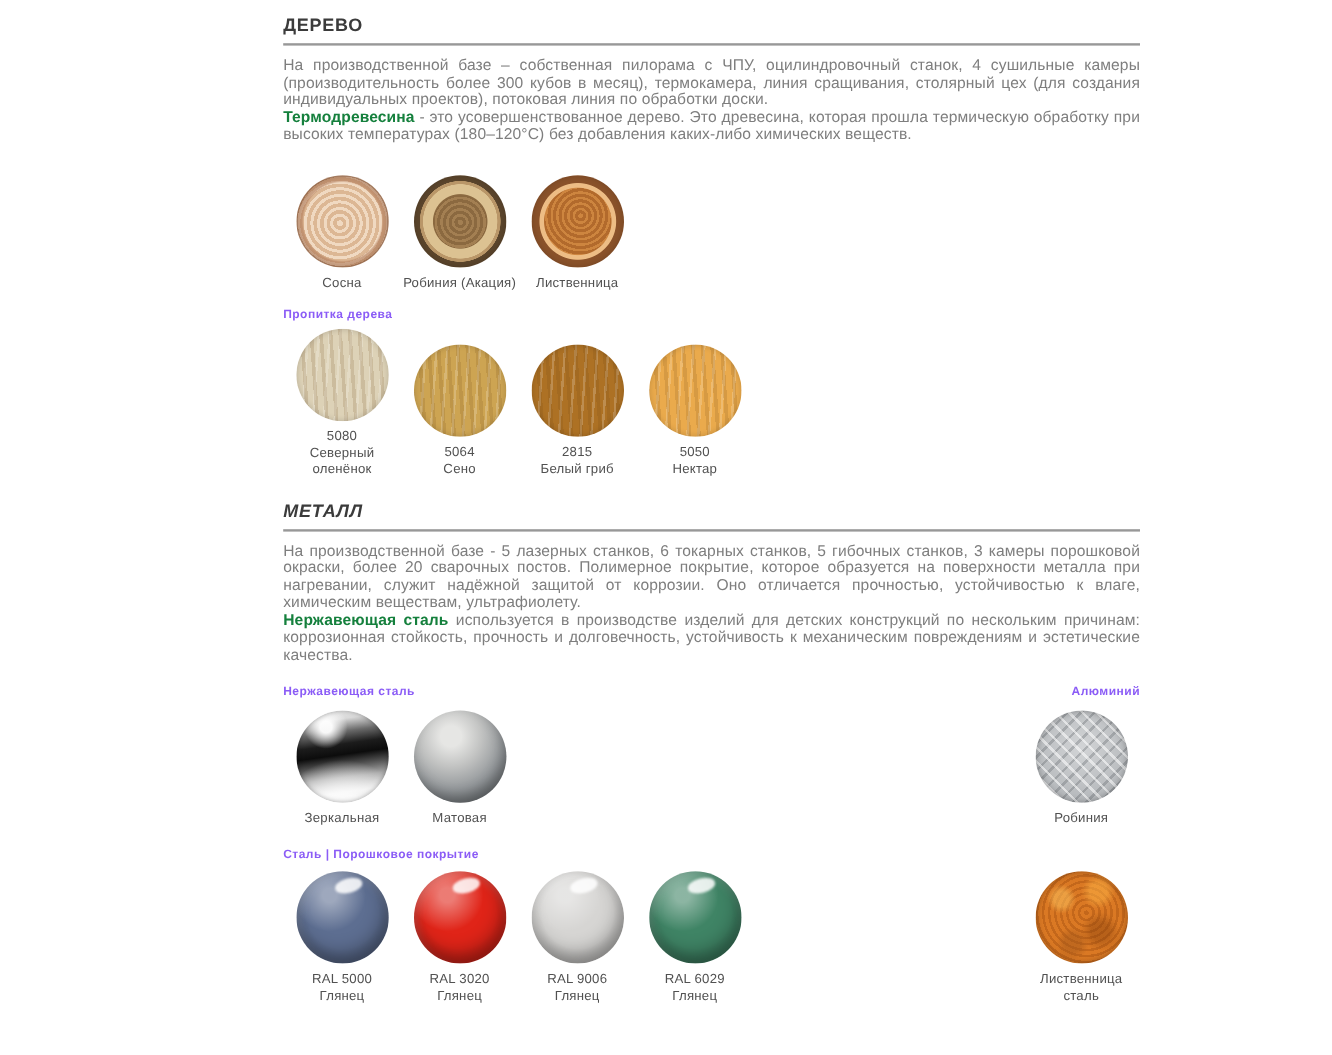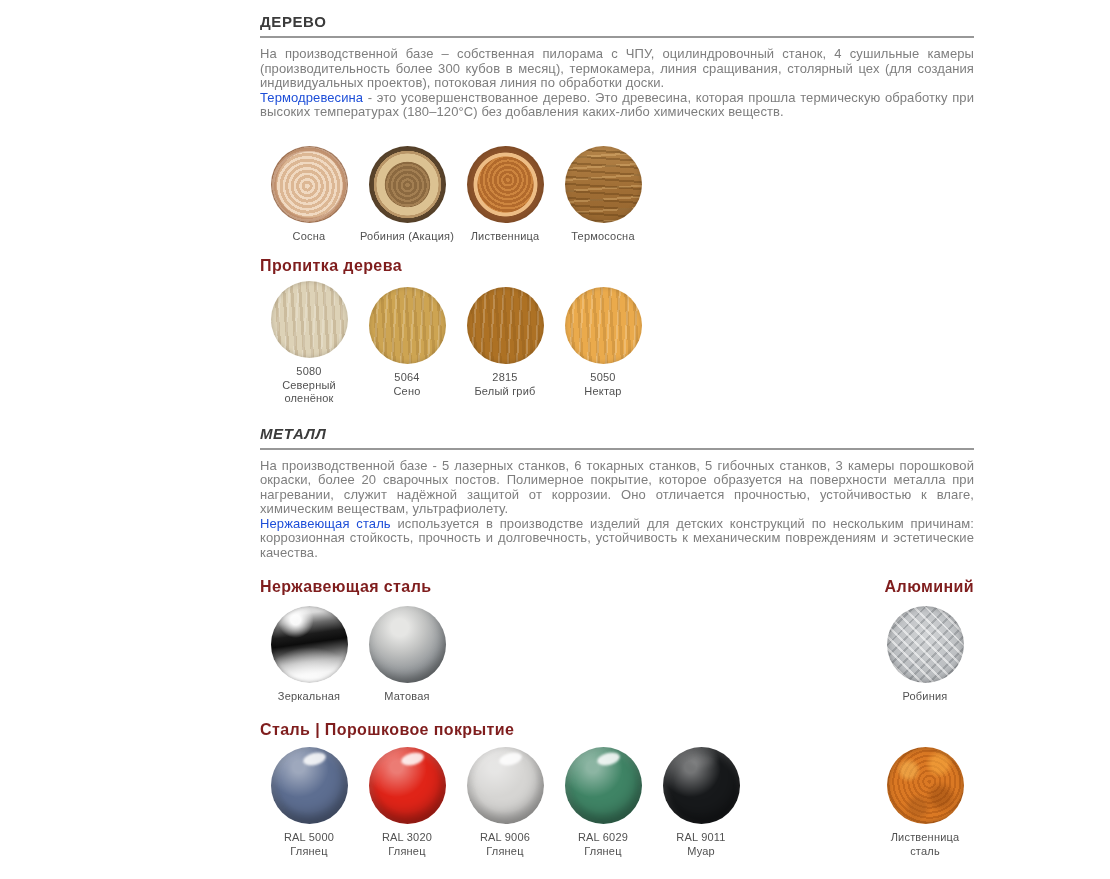--- a/index.html
+++ b/index.html
@@ -1,39 +1,39 @@
 <!DOCTYPE html>
 <html><head>
 <meta charset="utf-8">
 <style>
   * { margin:0; padding:0; box-sizing:border-box; }
   html,body { background:#ffffff; }
   body {
     width:1110px; height:879px; overflow:hidden; position:relative;
     font-family:"Liberation Sans", sans-serif; -webkit-font-smoothing:antialiased;
   }
-  .content { position:absolute; left:260px; top:13px; width:714px; }
+  .content { position:absolute; left:236px; top:13px; width:714px; }
 
   
   .sec-title {
     font-size:15px; font-weight:bold; letter-spacing:.6px; color:#3b3b3b;
     padding-bottom:6px; border-bottom:2px solid #989898;
   }
   .sec-title.metal { margin-top:20px;font-style:italic; }
 
   
   .body-text { margin-top:9px; font-size:13px; line-height:14.5px; color:#7e7e7e;
     text-align:justify; letter-spacing:.1px; }
-  .body-text .term { font-weight:normal; color:#1d4ed8; }
-
-  
-  .sub-title { font-size:16px; color:#7f1d1d; letter-spacing:.4px; }
-
-  
-  .row { display:flex; align-items:center; }
+  .body-text .term { font-weight:bold; color:#15803d; }
+
+  
+  .sub-title { font-size:10px; color:#8b5cf6; letter-spacing:.4px; }
+
+  
+  .row { display:flex; align-items:flex-end; }
   .cell { width:98px; display:flex; flex-direction:column; align-items:center; flex:0 0 auto; }
   .cell .lbl { margin-top:1px; font-size:11px; line-height:13px; color:#515151;
     text-align:center; letter-spacing:.2px; }
   .cell .lbl.first { margin-top:7px; }
   .row-wood { margin-top:26px; }
   .row-imp { margin-top:6px; }
   .row-steel { margin-top:10px; }
   .row-powder { margin-top:8px; }
   .push-right { margin-left:auto; }
   .heading-flex { display:flex; justify-content:space-between; align-items:baseline; margin-top:18px; }
@@ -122,24 +122,20 @@
         <div class="lbl first">Сосна</div>
       </div>
       <div class="cell">
         <div class="disc robinia" style="--base: #96744a;"></div>
         <div class="lbl first">Робиния (Акация)</div>
       </div>
       <div class="cell">
         <div class="disc larch" style="--base: #c07335;"></div>
         <div class="lbl first">Лиственница</div>
       </div>
-      <div class="cell">
-        <div class="disc thermo" style="--base: #a6763c;"></div>
-        <div class="lbl first">Термососна</div>
-      </div>
     </div>
 
     <h2 class="sub-title imp-title">Пропитка дерева</h2>
 
     <div class="row row-imp">
       <div class="cell">
         <div class="disc grain" style="--base: #ddd2b7;"></div>
         <div class="lbl first">5080</div>
         <div class="lbl">Северный оленёнок</div>
       </div>
@@ -204,25 +200,20 @@
       </div>
       <div class="cell">
         <div class="sphere glossy" style="--base: #d6d5d3;"></div>
         <div class="lbl first">RAL 9006</div>
         <div class="lbl">Глянец</div>
       </div>
       <div class="cell">
         <div class="sphere glossy" style="--base: #3f8465;"></div>
         <div class="lbl first">RAL 6029</div>
         <div class="lbl">Глянец</div>
-      </div>
-      <div class="cell">
-        <div class="sphere moire" style="--base: #17191b;"></div>
-        <div class="lbl first">RAL 9011</div>
-        <div class="lbl">Муар</div>
       </div>
       <div class="cell push-right">
         <div class="disc corten" style="--base: #d6731f;"></div>
         <div class="lbl first">Лиственница</div>
         <div class="lbl">сталь</div>
       </div>
     </div>
   </section>
 
 </div>

